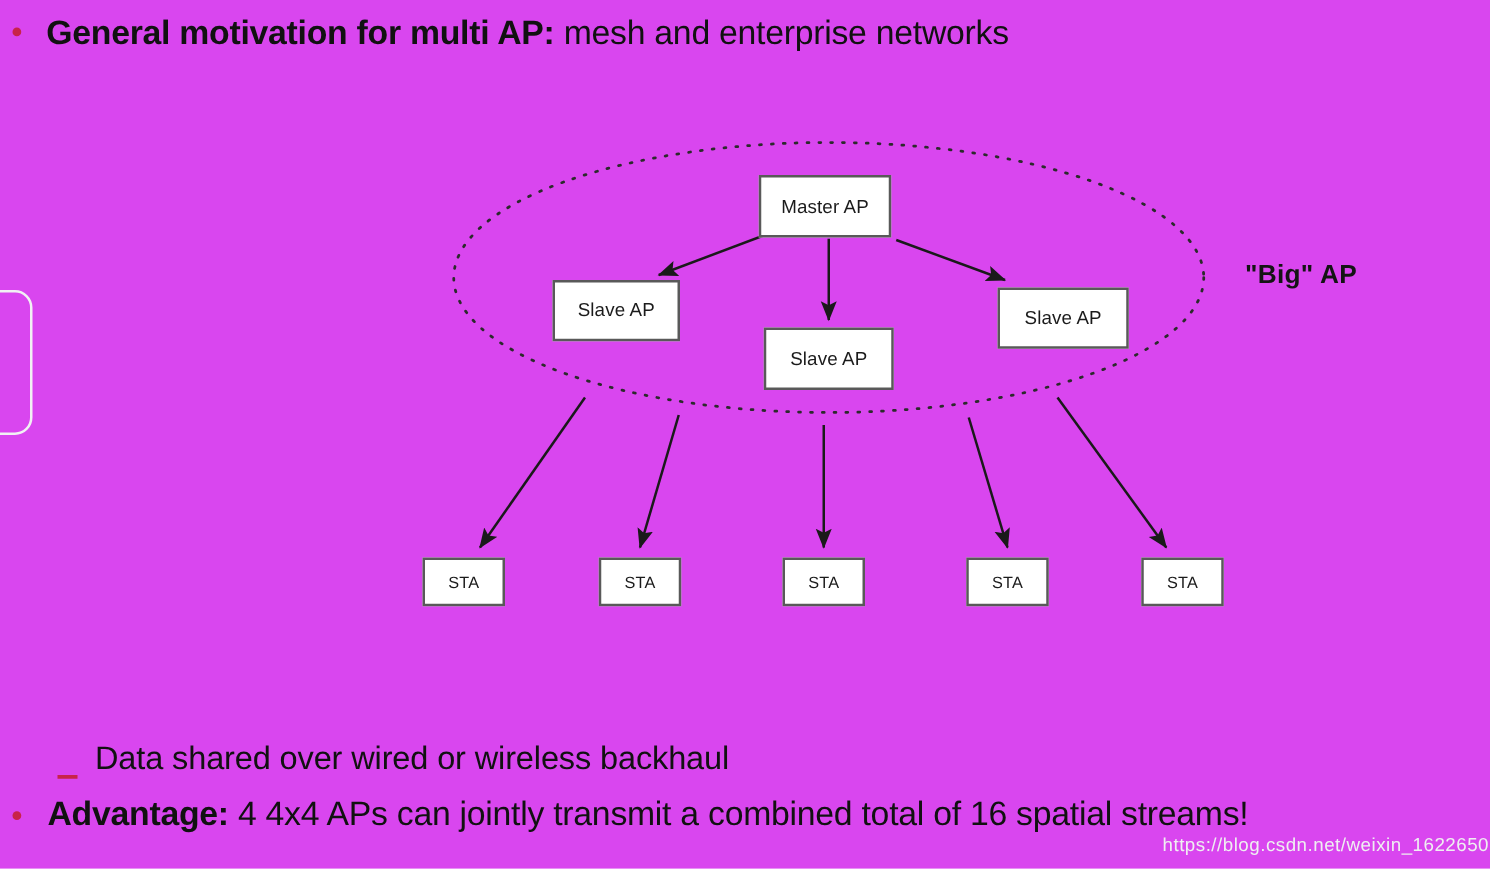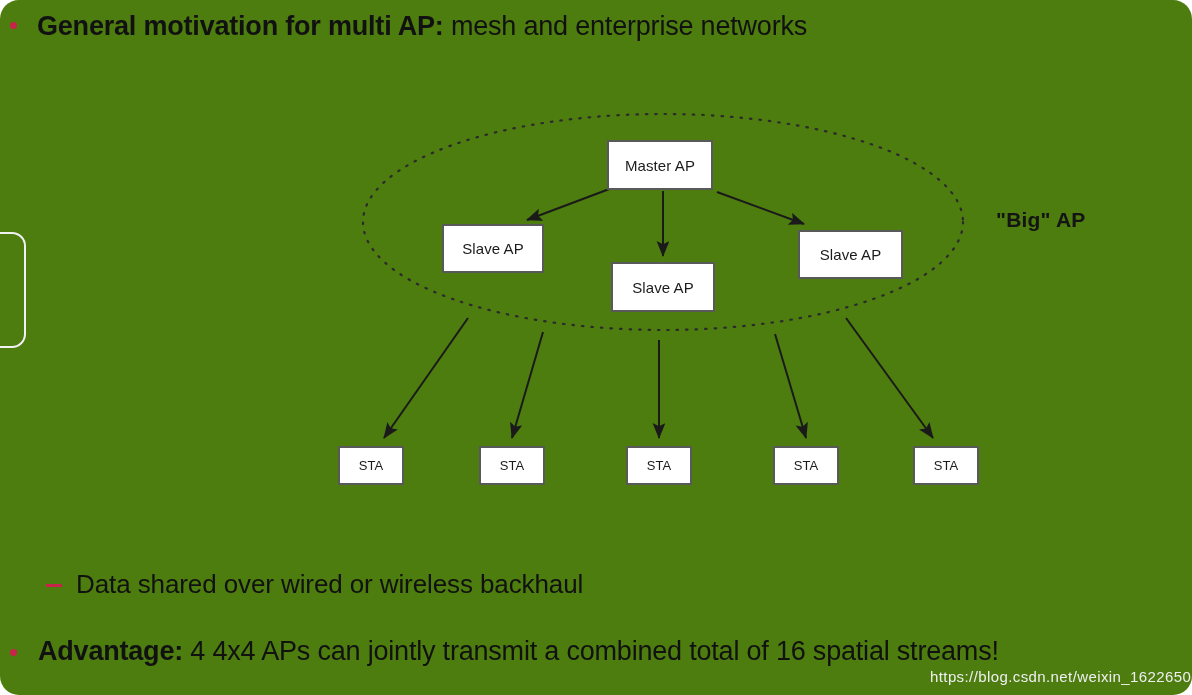--- a/index.html
+++ b/index.html
@@ -13,22 +13,21 @@
     height: 695px;
     font-family: "Liberation Sans", sans-serif;
     color: #111111;
     overflow: hidden;
     position: relative;
   }
   .slide {
     position: relative;
     width: 1192px;
     height: 695px;
-    background: #4d7c0f;
-    border-radius: 19px;
+    background: #d946ef;
   }
 
   
   .edge-artifact {
     position: absolute;
     left: -18px;
     top: 232px;
     width: 40px;
     height: 112px;
     border: 2px solid #f1f1f3;
@@ -67,21 +66,21 @@
     line-height: 34px;
     letter-spacing: -0.2px;
   }
   .strong { font-weight: bold; }
 
   
   #row-b1 { left: 10px; top: 561px; }
   #row-b1 .bullet-dot { margin-top: 15px; margin-right: 21px; }
   #row-b1 .bullet-text { font-size: 27px; line-height: 34px; letter-spacing: -0.1px; }
 
-  #row-b1sub { left: 46px; top: 567px; }
+  #row-b1sub { left: 46px; top: 589px; align-items: flex-end; }
   #row-b1sub .bullet-dash { margin-top: 17px; margin-right: 14px; }
   #row-b1sub .bullet-text { font-size: 26px; line-height: 34px; letter-spacing: -0.1px; }
 
   #row-b2 { left: 10px; top: 634px; justify-content: space-between; }
   #row-b2 .bullet-dot { margin-top: 15px; margin-right: 21px; }
   #row-b2 .bullet-text { font-size: 27px; line-height: 34px; letter-spacing: -0.2px; }
 
   
   .diagram {
     position: absolute;

